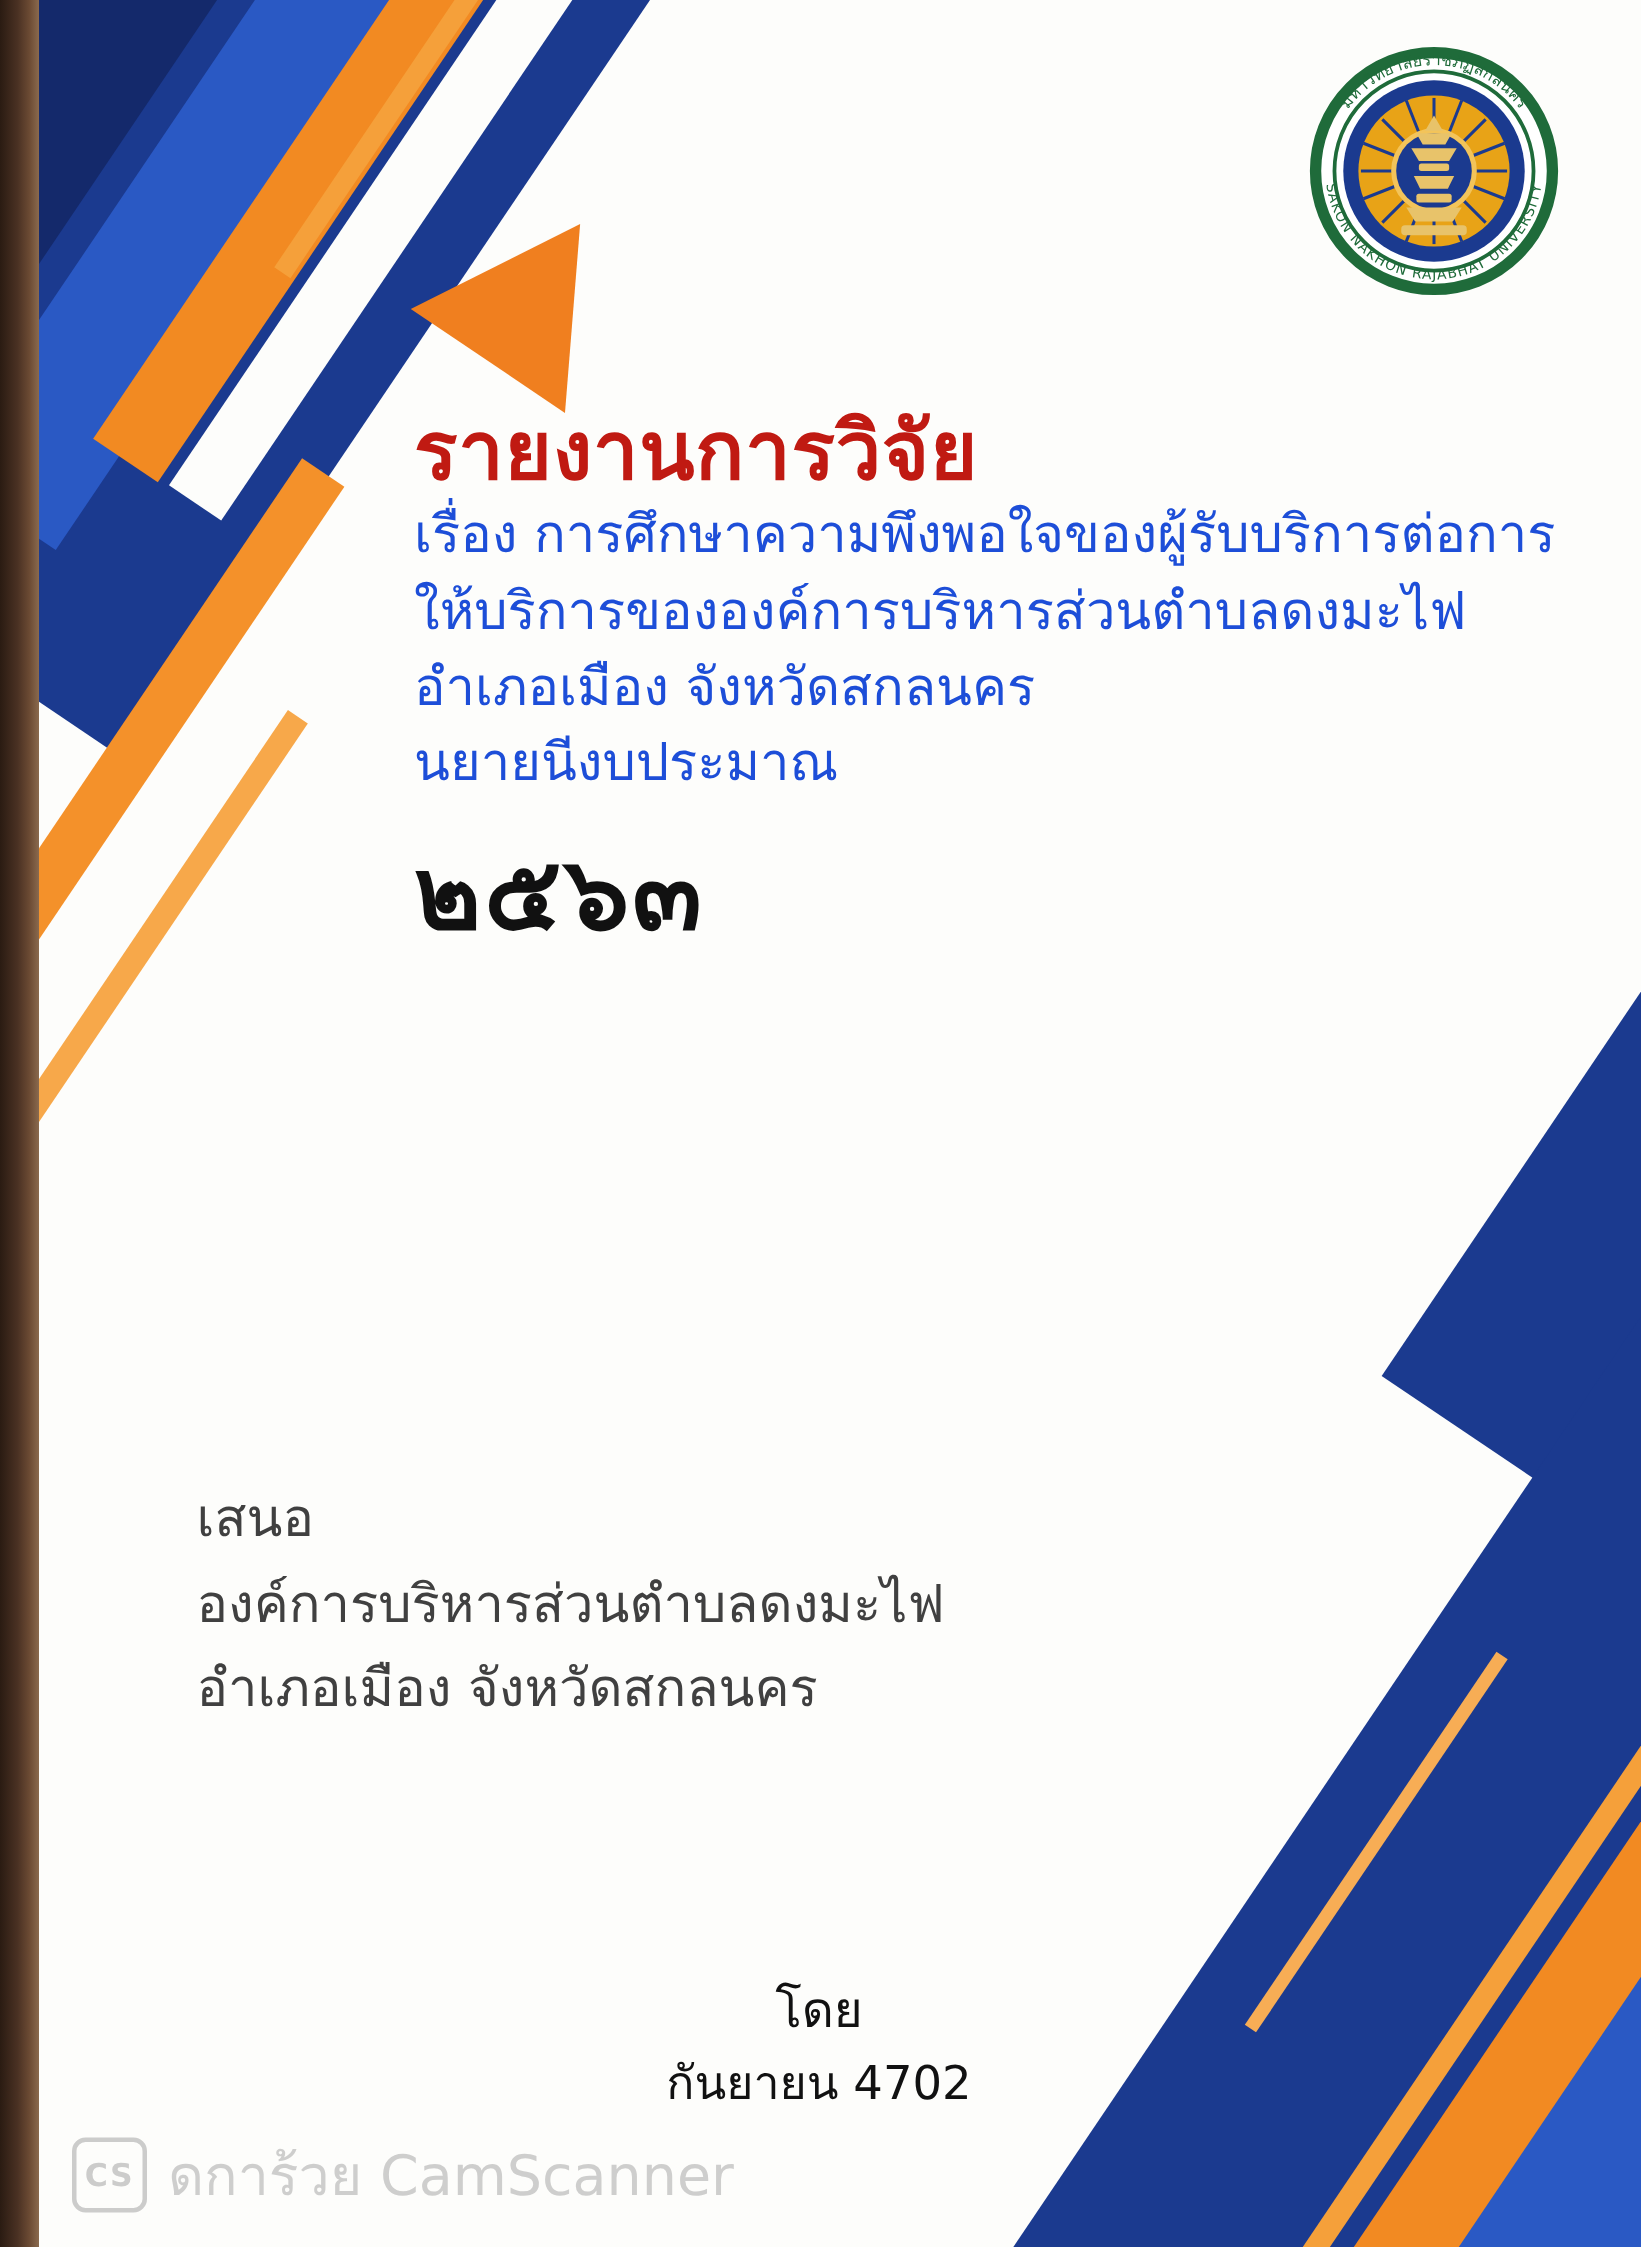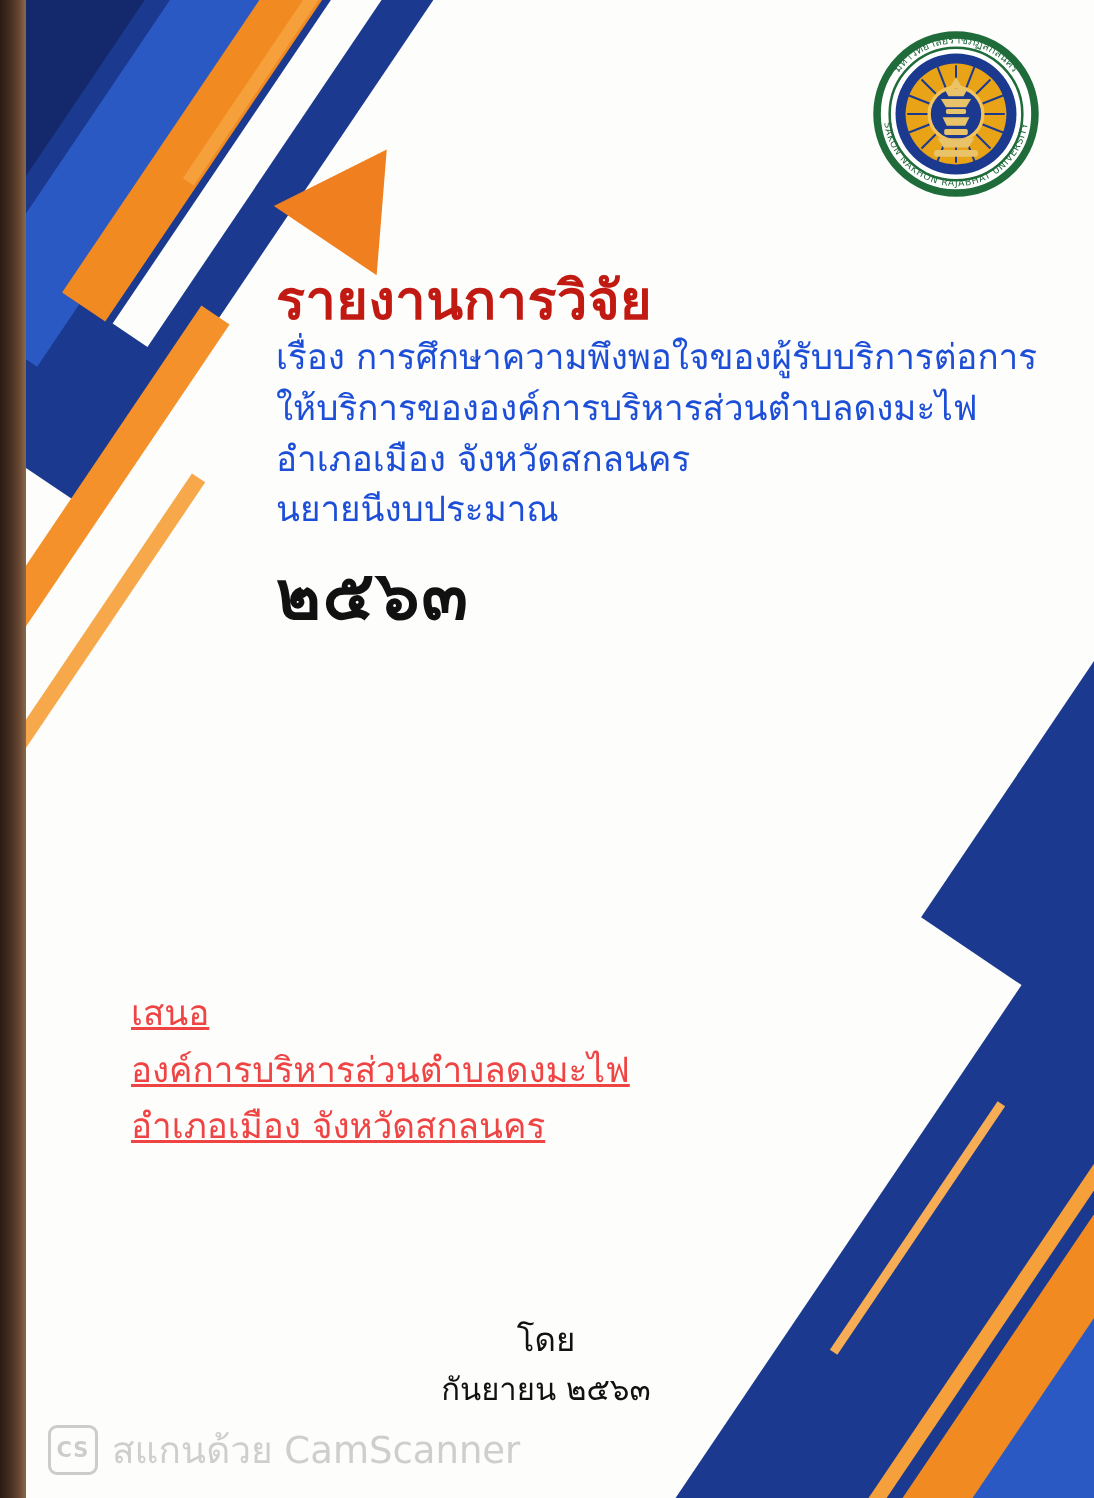--- a/index.html
+++ b/index.html
@@ -172,25 +172,24 @@
     margin-top: 6px;
     letter-spacing: 2px;
   }
 
   .submit-block {
     position: absolute;
     left: 105px; top: 985px;
     text-align: left;
   }
   .submit-line {
-    color: #ef4444;
+    color: #404040;
     font-size: 35px;
     line-height: 1.62;
     font-weight: 500;
-    text-decoration: underline;
   }
 
   .by-block {
     position: absolute;
     left: 130px; top: 1315px;
     width: 780px;
     text-align: center;
   }
   .by-label {
     color: #111;
@@ -324,24 +323,24 @@
       </div>
 
       <div class="submit-block">
         <div class="submit-line">เสนอ</div>
         <div class="submit-line">องค์การบริหารส่วนตำบลดงมะไฟ</div>
         <div class="submit-line">อำเภอเมือง  จังหวัดสกลนคร</div>
       </div>
 
       <div class="by-block">
         <div class="by-label">โดย</div>
-        <div class="by-date">กันยายน ๒๕๖๓</div>
+        <div class="by-date">กันยายน 4702</div>
       </div>
 
     </div>
 
     <div class="watermark">
       <div class="cs-badge">CS</div>
-      <div class="cs-text">สแกนด้วย CamScanner</div>
+      <div class="cs-text">ดการ้วย CamScanner</div>
     </div>
 
   </div>
 </div>
 
 </body></html>

